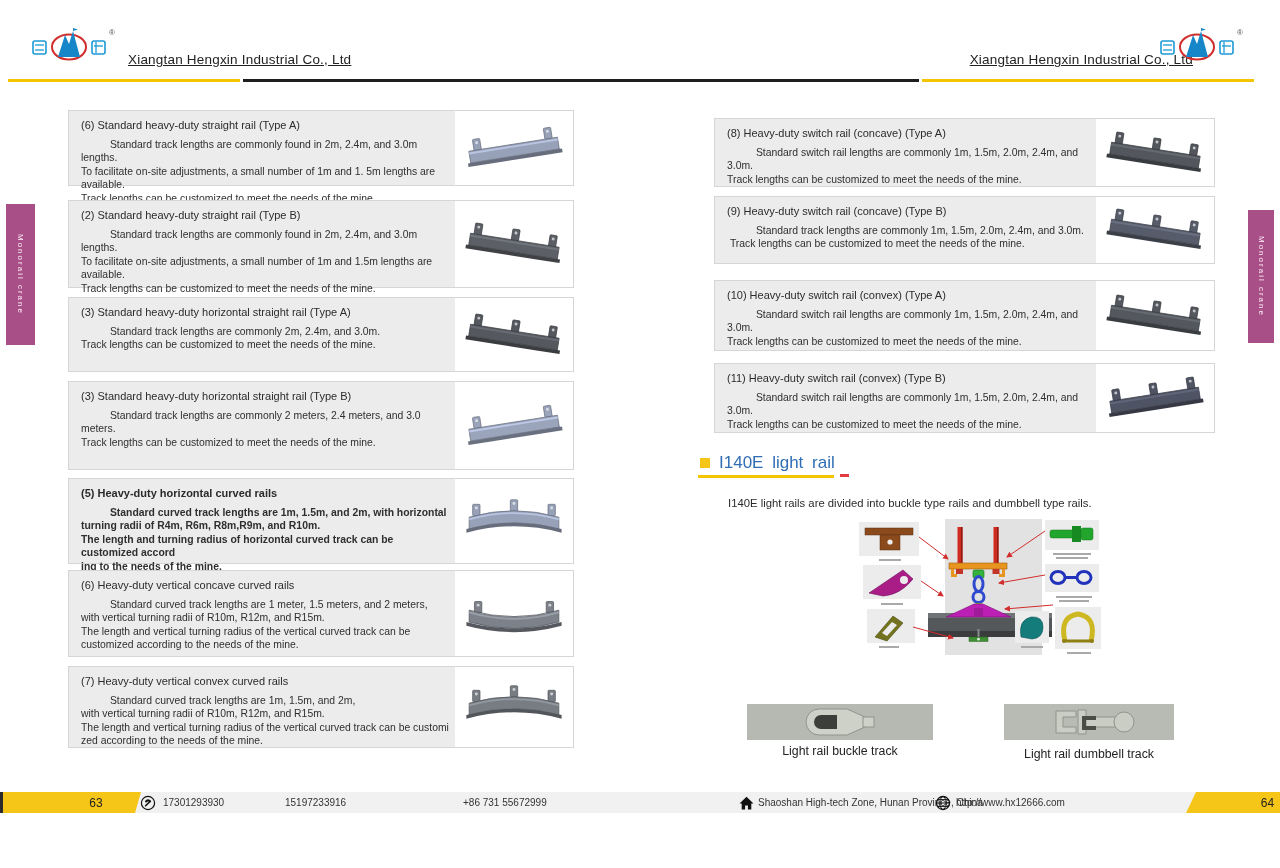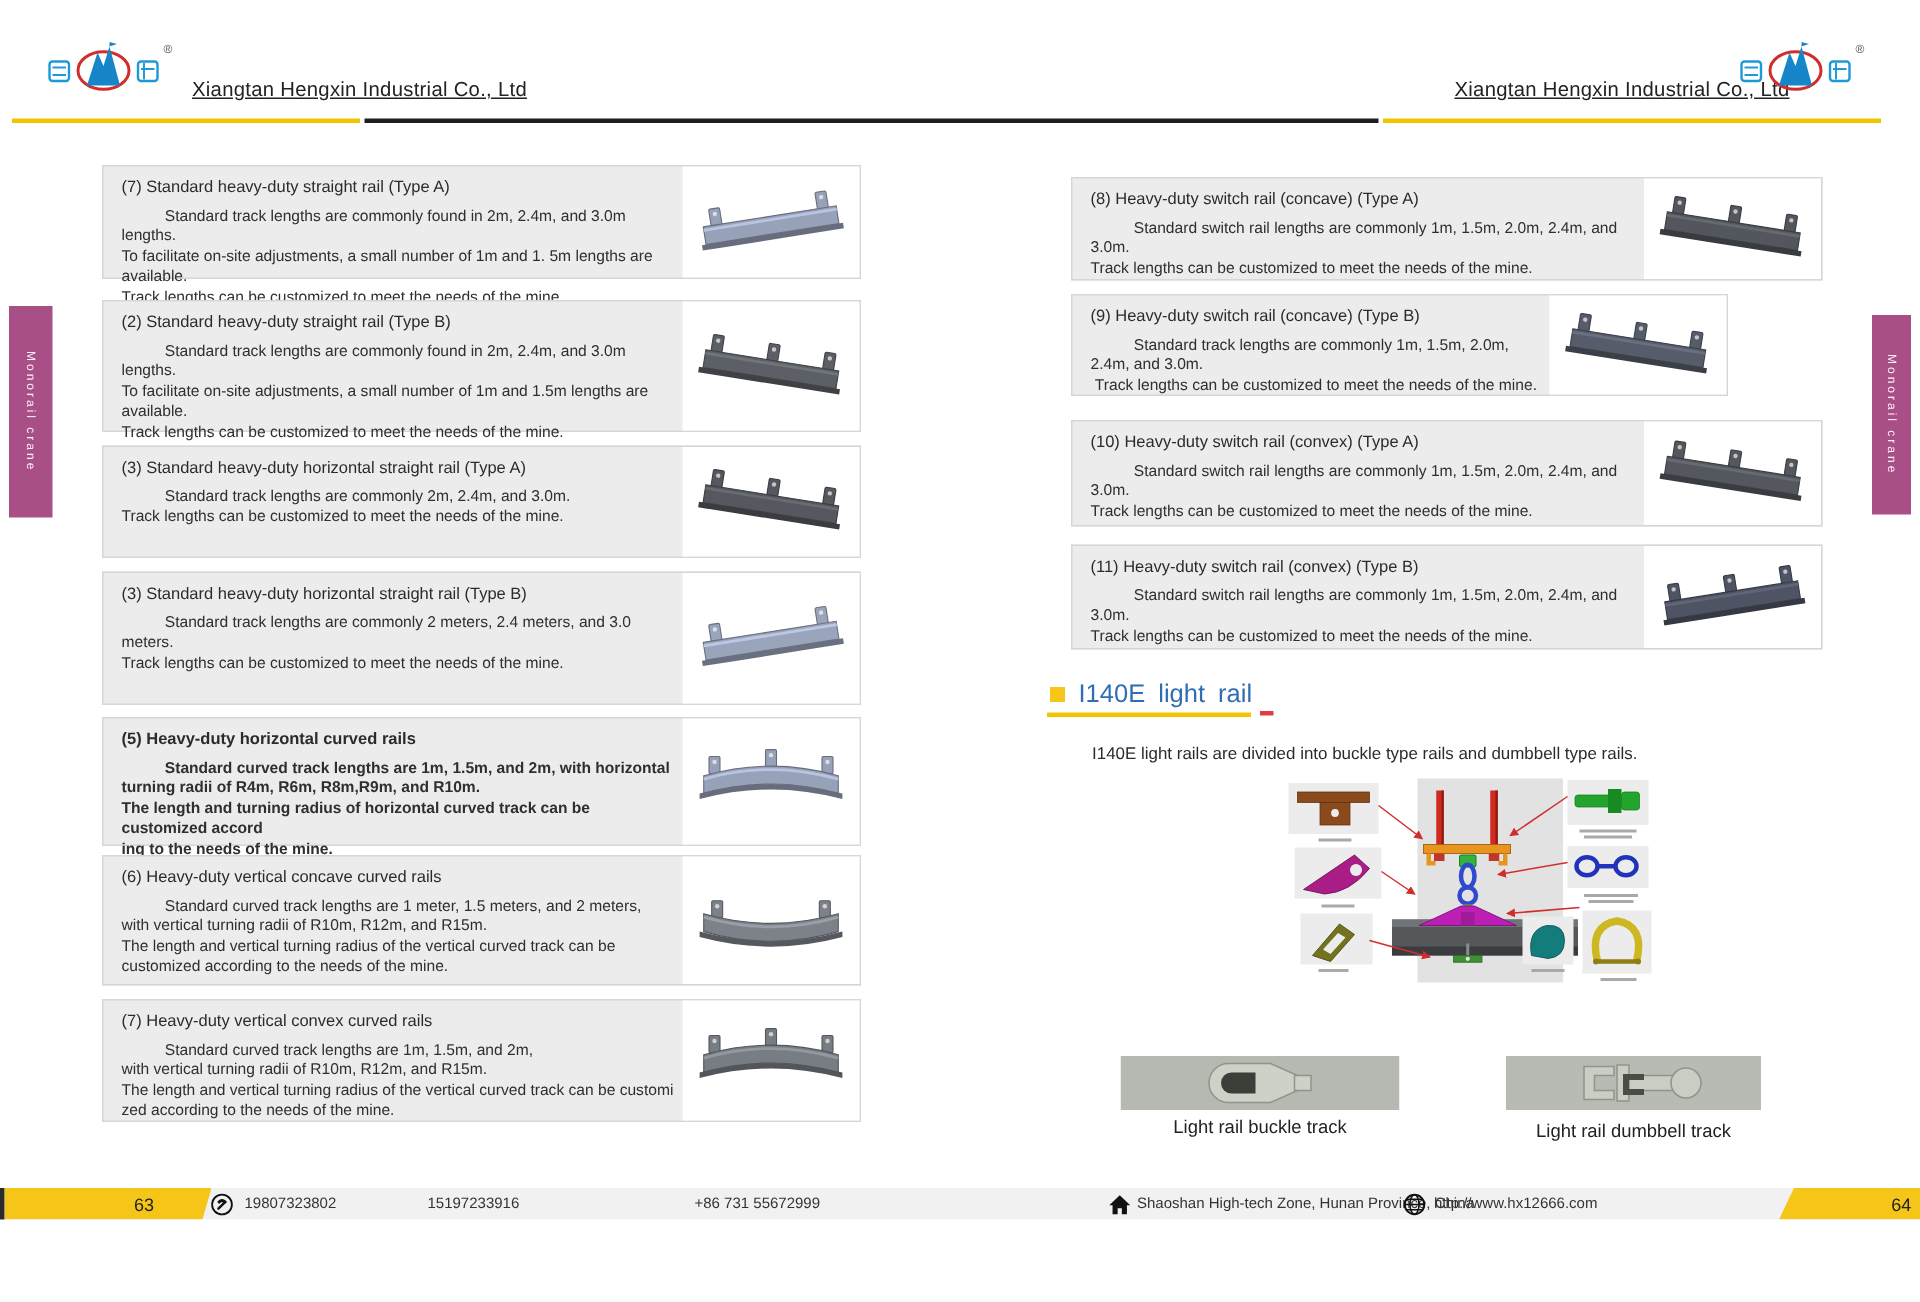--- a/index.html
+++ b/index.html
@@ -80,21 +80,21 @@
 
   <div class="side-tab" style="left:6px;top:204px;width:29px;height:141px;">
     <span>Monorail crane</span>
   </div>
   <div class="side-tab" style="left:1248px;top:210px;width:26px;height:133px;">
     <span>Monorail crane</span>
   </div>
 
   <div class="pbox" style="left:68px;top:110px;width:506px;height:76px;">
     <div class="ptext">
-        <div class="ptitle">(7) Standard heavy-duty straight rail (Type A)</div>
+        <div class="ptitle">(6) Standard heavy-duty straight rail (Type A)</div>
       <div class="pbody">          Standard track lengths are commonly found in 2m, 2.4m, and 3.0m lengths.
 To facilitate on-site adjustments, a small number of 1m and 1. 5m lengths are available.
 Track lengths can be customized to meet the needs of the mine.</div>
       </div>
     <div class="pimg">
         <div class="rail"><svg width="108" height="66" viewBox="0 0 118 72">
             <g transform="rotate(-9 59 40)">
               <rect x="15.8" y="22" width="8" height="12.5" rx="1" fill="#97a1b8" stroke="rgb(103,109,125)" stroke-width="0.8"></rect>
               <circle cx="19.8" cy="26" r="1.6" fill="#ffffff" opacity="0.65"></circle>
               <rect x="94.2" y="22" width="8" height="12.5" rx="1" fill="#97a1b8" stroke="rgb(103,109,125)" stroke-width="0.8"></rect>
@@ -257,21 +257,21 @@
               <circle cx="59" cy="26" r="1.6" fill="#ffffff" opacity="0.65"></circle>
               <rect x="96.16000000000001" y="22" width="8" height="12.5" rx="1" fill="#53575d" stroke="rgb(56,59,63)" stroke-width="0.8"></rect>
               <circle cx="100.16000000000001" cy="26" r="1.6" fill="#ffffff" opacity="0.65"></circle>
               <path d="M10,34 Q59,34 108,34 L108,47 Q59,47 10,47 Z" fill="#53575d" stroke="rgb(56,59,63)" stroke-width="0.8"></path>
               <path d="M10,36.5 Q59,36.5 108,36.5" fill="none" stroke="rgb(101,106,113)" stroke-width="2"></path>
               <path d="M7,47 Q59,47 111,47 L111,51 Q59,51 7,51 Z" fill="rgb(56,59,63)"></path>
             </g>
           </svg></div>
       </div>
   </div>
-  <div class="pbox" style="left:714px;top:196px;width:438px;height:68px;">
+  <div class="pbox" style="left:714px;top:196px;width:501px;height:68px;">
     <div class="ptext">
         <div class="ptitle">(9) Heavy-duty switch rail (concave) (Type B)</div>
       <div class="pbody">          Standard track lengths are commonly 1m, 1.5m, 2.0m, 2.4m, and 3.0m.
  Track lengths can be customized to meet the needs of the mine.</div>
       </div>
     <div class="pimg">
         <div class="rail"><svg width="108" height="66" viewBox="0 0 118 72">
             <g transform="rotate(9 59 40)">
               <rect x="13.84" y="22" width="8" height="12.5" rx="1" fill="#575c6a" stroke="rgb(59,63,72)" stroke-width="0.8"></rect>
               <circle cx="17.84" cy="26" r="1.6" fill="#ffffff" opacity="0.65"></circle>
@@ -479,21 +479,21 @@
   <div class="abs" style="left:0;top:792px;width:3px;height:21px;background:#2b2b2b;"></div>
   <div class="page-box" style="left:3px;width:90px;clip-path:polygon(0 0,100% 0,calc(100% - 6px) 100%,0 100%);">63</div>
 
   <div class="ficon" style="left:140px;">
     <svg width="16" height="16" viewBox="0 0 16 16">
       <circle cx="8" cy="8" r="6.6" fill="none" stroke="#111" stroke-width="1.2"></circle>
       <path d="M4.8,6.4 c2,-2.8 4.4,-2.8 6.4,0 l-1.3,1.3 c-1.2,-1.5 -2.6,-1.5 -3.8,0 z" fill="#111"></path>
       <line x1="5.6" y1="10.8" x2="10.2" y2="6.2" stroke="#111" stroke-width="1.6" stroke-linecap="round"></line>
     </svg>
   </div>
-  <div class="ftxt" style="left:163px;">19807323802</div>
+  <div class="ftxt" style="left:163px;">17301293930</div>
   <div class="ftxt" style="left:285px;">15197233916</div>
   <div class="ftxt" style="left:463px;">+86 731 55672999</div>
 
   <div class="ficon" style="left:738px;">
     <svg width="17" height="16" viewBox="0 0 17 16">
       <path d="M1.5,8.5 L8.5,1.8 L15.5,8.5 h-2.2 v6 h-3.4 v-4 h-2.8 v4 H3.7 v-6 z" fill="#111"></path>
     </svg>
   </div>
   <div class="ftxt" style="left:758px;">Shaoshan High-tech Zone, Hunan Province, China</div>
 

